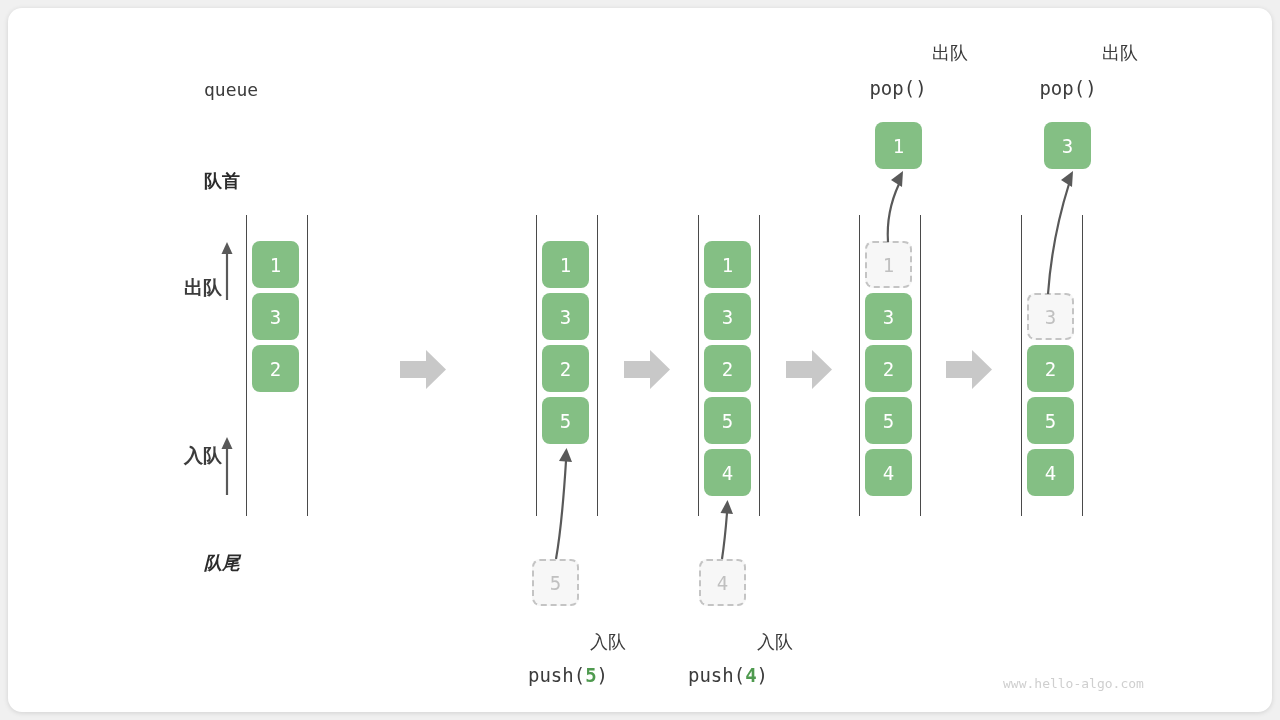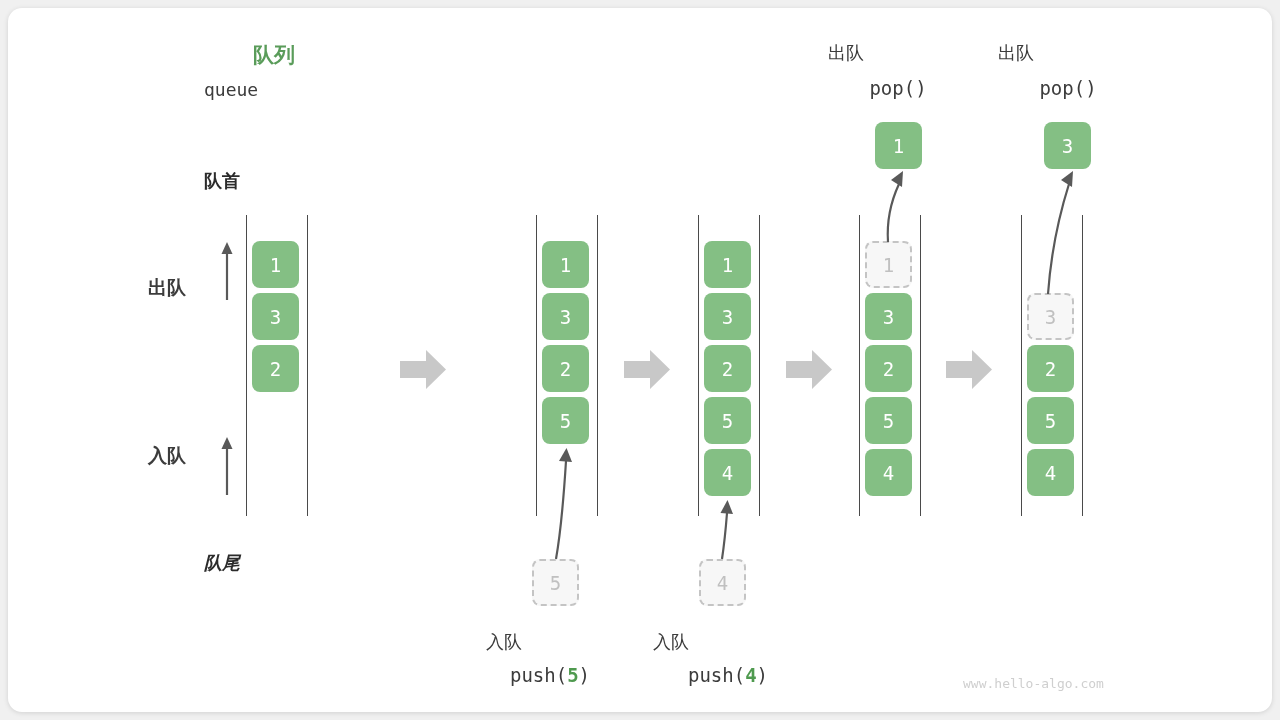--- a/index.html
+++ b/index.html
@@ -45,39 +45,40 @@
     font-weight: bold;
     font-size: 18px;
     color: #2b2b2b;
     text-align: left;
     white-space: nowrap;
   }
   .op-cn {
     font-family: "Liberation Sans", sans-serif;
     font-size: 18px;
     color: #3c3c3c;
-    text-align: left;
+    text-align: right;
     white-space: nowrap;
   }
   .op-mono {
     font-family: "DejaVu Sans Mono", monospace;
     font-size: 19px;
     color: #3c3c3c;
     text-align: center;
     white-space: nowrap;
   }
   .op-mono .num {
     color: #4f9a4f;
     font-weight: bold;
   }
   .watermark {
     font-family: "DejaVu Sans Mono", monospace;
     font-size: 13px;
     color: #cfcfcf;
     white-space: nowrap;
+    margin-left: 40px;
   }
 
   
   .rail {
     position: absolute;
     width: 1px;
     background: #4a4a4a;
   }
   .cell {
     position: absolute;
@@ -113,21 +114,20 @@
     font-family: "DejaVu Sans Mono", monospace;
     font-size: 19px;
   }
   svg { position: absolute; overflow: visible; }
 </style>
 </head>
 <body>
 
 <div id="card">
 
-  <div class="abs title-cn" style="left:196px; top:33px; width:140px;">队列</div>
   <div class="abs title-mono" style="left:196px; top:71px; width:140px;">queue</div>
   <div class="abs label-cn" style="left:196px; top:161px; width:140px;">队首</div>
   <div class="abs label-cn" style="left:196px; top:543px; width:140px;font-style:italic;">队尾</div>
 
   <div class="abs op-cn" style="left:140px; top:267px; width:74px; font-weight:bold; font-size:19px;">出队</div>
   <div class="abs op-cn" style="left:140px; top:435px; width:74px; font-weight:bold; font-size:19px;">入队</div>
 
   <svg class="abs" style="left:208px; top:232px;" width="22" height="62">
     <line x1="11" y1="60" x2="11" y2="12" stroke="#595959" stroke-width="2.2"></line>
     <polygon points="11,2 5.5,14 16.5,14" fill="#595959"></polygon>
@@ -155,21 +155,21 @@
     <div class="cell filled" style="left:534px; top:233px;">1</div>
     <div class="cell filled" style="left:534px; top:285px;">3</div>
     <div class="cell filled" style="left:534px; top:337px;">2</div>
     <div class="cell filled" style="left:534px; top:389px;">5</div>
     <div class="cell ghost" style="left:524px; top:551px;">5</div>
     <svg class="abs" style="left:520px; top:437px;" width="60" height="118">
       <path d="M 28 114 Q 34 80 38 16" stroke="#595959" stroke-width="2.2" fill="none"></path>
       <polygon points="38.5,3 31,16 44,17" fill="#595959"></polygon>
     </svg>
     <div class="abs op-cn" style="left:478px; top:622px; width:140px;">入队</div>
-    <div class="abs op-mono" style="left:472px; top:656px; width:140px;text-align:center;"><span>push(</span><span class="num">5</span><span>)</span></div>
+    <div class="abs op-mono" style="left:490px; top:656px; width:140px;text-align:center;"><span>push(</span><span class="num">5</span><span>)</span></div>
   </div>
 
   <svg class="abs" style="left:616px; top:340px;" width="48" height="44">
     <polygon points="0,13 26,13 26,2 46,21.5 26,41 26,30 0,30" fill="#c8c8c8"></polygon>
   </svg>
 
   <div>
     <div class="rail" style="left:690px; top:207px; height:301px;"></div>
     <div class="rail" style="left:751px; top:207px; height:301px;"></div>
     <div class="cell filled" style="left:696px; top:233px;">1</div>

